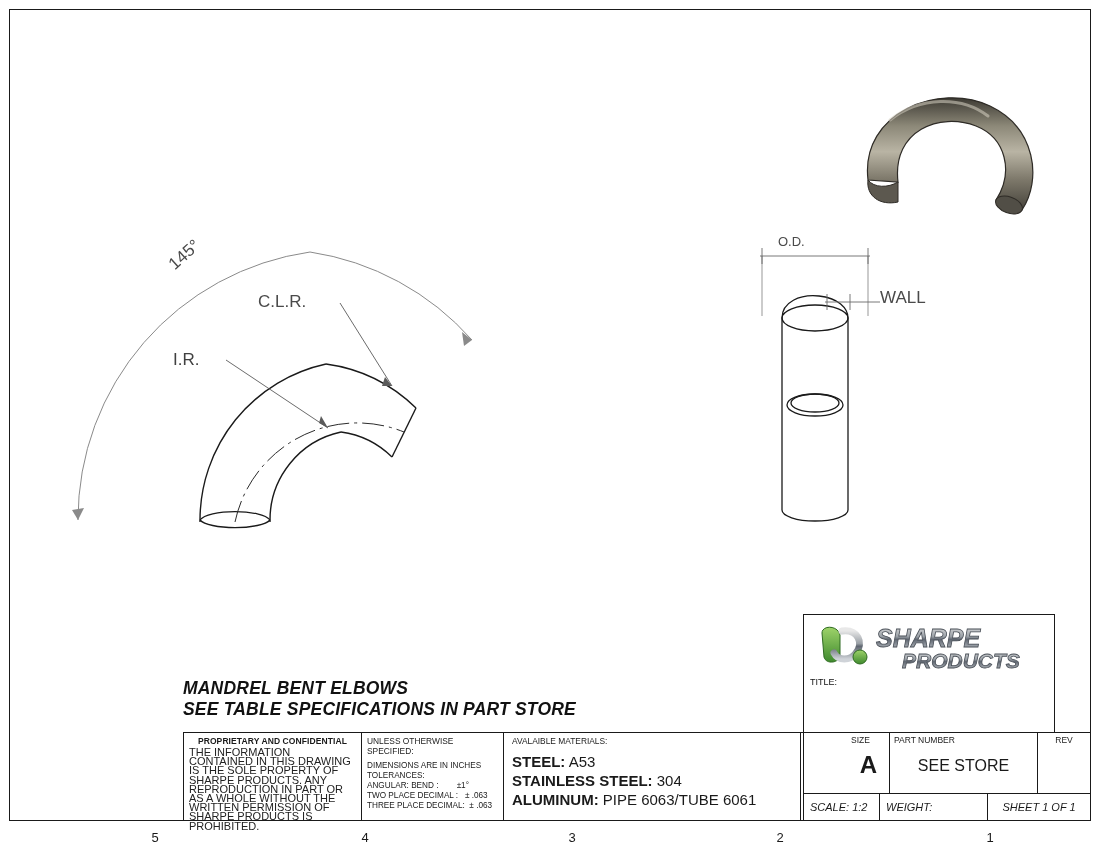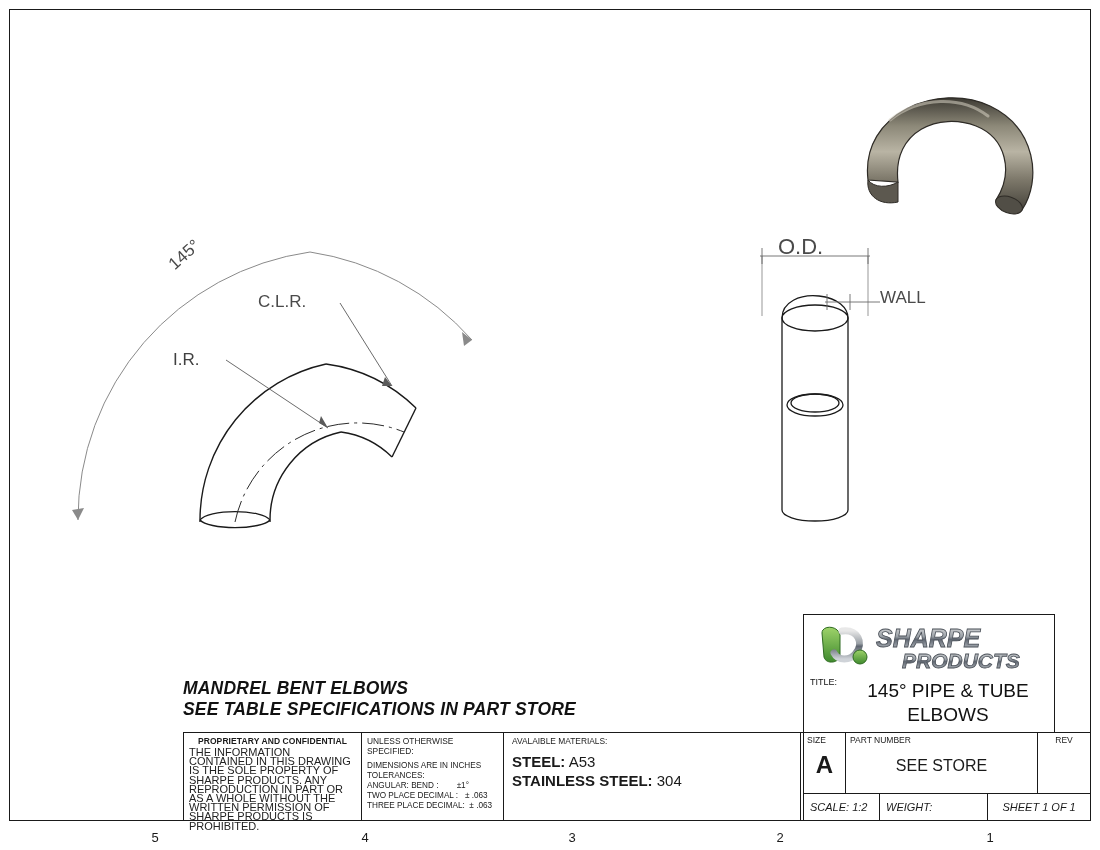--- a/index.html
+++ b/index.html
@@ -59,21 +59,21 @@
   .lbl-ir  { left: 133px; top: 180px; font-size: 17px; color:#404040;}
 
   
   #section-view {
     position: absolute;
     left: 720px;
     top: 220px;
     width: 330px;
     height: 340px;
   }
-  .lbl-od   { position:absolute; left: 58px; top: 14px; font-size: 22px; color:#4a4a4a;text-align:center; }
+  .lbl-od   { position:absolute; left: 58px; top: 14px; font-size: 13px; color:#4a4a4a;text-align:center; }
   .lbl-wall { position:absolute; left: 160px; top: 68px; font-size: 17px; color:#4a4a4a; }
 
   
   #notes {
     position: absolute;
     left: 183px;
     top: 678px;
     font-style: italic;
     font-weight: bold;
     font-size: 17.5px;
@@ -163,20 +163,21 @@
   }
   #row-size {
     position: absolute;
     left: 803px;
     top: 732px;
     width: 288px;
     height: 62px;
     border: 1.2px solid #1a1a1a;
     box-sizing: border-box;
     display: flex;
+    padding-left: 44px;
   }
   .cell-size {
     width: 42px;
     border-right: 1.2px solid #1a1a1a;
     box-sizing: border-box;
     position: relative;
   }
   .cell-size .hdr { font-size: 8.5px; padding: 2px 0 0 3px; }
   .cell-size .big {
     position: absolute;
@@ -355,24 +356,20 @@
           <path d="M6 10 C 6 2, 22 2, 24 12 L 24 32 C 24 40, 10 42, 8 34 Z" fill="url(#lgGreen)" stroke="#2f6b22" stroke-width="1"></path>
           <path d="M26 8 C 42 6, 48 20, 40 30 C 34 38, 22 38, 18 30" fill="none" stroke="url(#lg)" stroke-width="7" stroke-linecap="round"></path>
           <circle cx="44" cy="34" r="7" fill="url(#lgGreen)" stroke="#2f6b22" stroke-width="1"></circle>
         </g>
 
         <text x="60" y="24" font-family="Liberation Sans, sans-serif" font-size="25" font-weight="bold" font-style="italic" fill="url(#lg)" stroke="#4a5058" stroke-width="0.8">SHARPE</text>
         <text x="86" y="45" font-family="Liberation Sans, sans-serif" font-size="21" font-weight="bold" font-style="italic" fill="url(#lg)" stroke="#4a5058" stroke-width="0.8">PRODUCTS</text>
       </svg>
     </div>
     <div class="title-label">TITLE:</div>
-    <div class="title-text">
-      <div>145° PIPE &amp; TUBE</div>
-      <div>ELBOWS</div>
-    </div>
   </div>
 
   <div id="titleblock">
     <div class="tb-cell col-prop">
       <div class="prop-head">PROPRIETARY AND CONFIDENTIAL</div>
       <div class="prop-body">THE INFORMATION CONTAINED IN THIS DRAWING IS THE SOLE PROPERTY OF SHARPE PRODUCTS.  ANY REPRODUCTION IN PART OR AS A WHOLE WITHOUT THE WRITTEN PERMISSION OF SHARPE PRODUCTS IS PROHIBITED.</div>
     </div>
     <div class="tb-cell col-tol">
       <div class="tol-head">UNLESS OTHERWISE SPECIFIED:</div>
       <div class="tol-line">DIMENSIONS ARE IN INCHES</div>
@@ -384,20 +381,24 @@
     <div class="tb-cell col-mat">
       <div class="mat-head">AVALAIBLE MATERIALS:</div>
       <div class="mat-line">
         <b>STEEL:</b>
         <span>A53</span>
       </div>
       <div class="mat-line">
         <b>STAINLESS STEEL:</b>
         <span>304</span>
       </div>
+      <div class="mat-line">
+        <b>ALUMINUM:</b>
+        <span>PIPE 6063/TUBE 6061</span>
+      </div>
     </div>
     <div class="tb-cell" style="flex:1;"></div>
   </div>
 
   <div id="row-size">
     <div class="cell-size">
       <div class="hdr">SIZE</div>
       <div class="big">A</div>
     </div>
     <div class="cell-pn">

